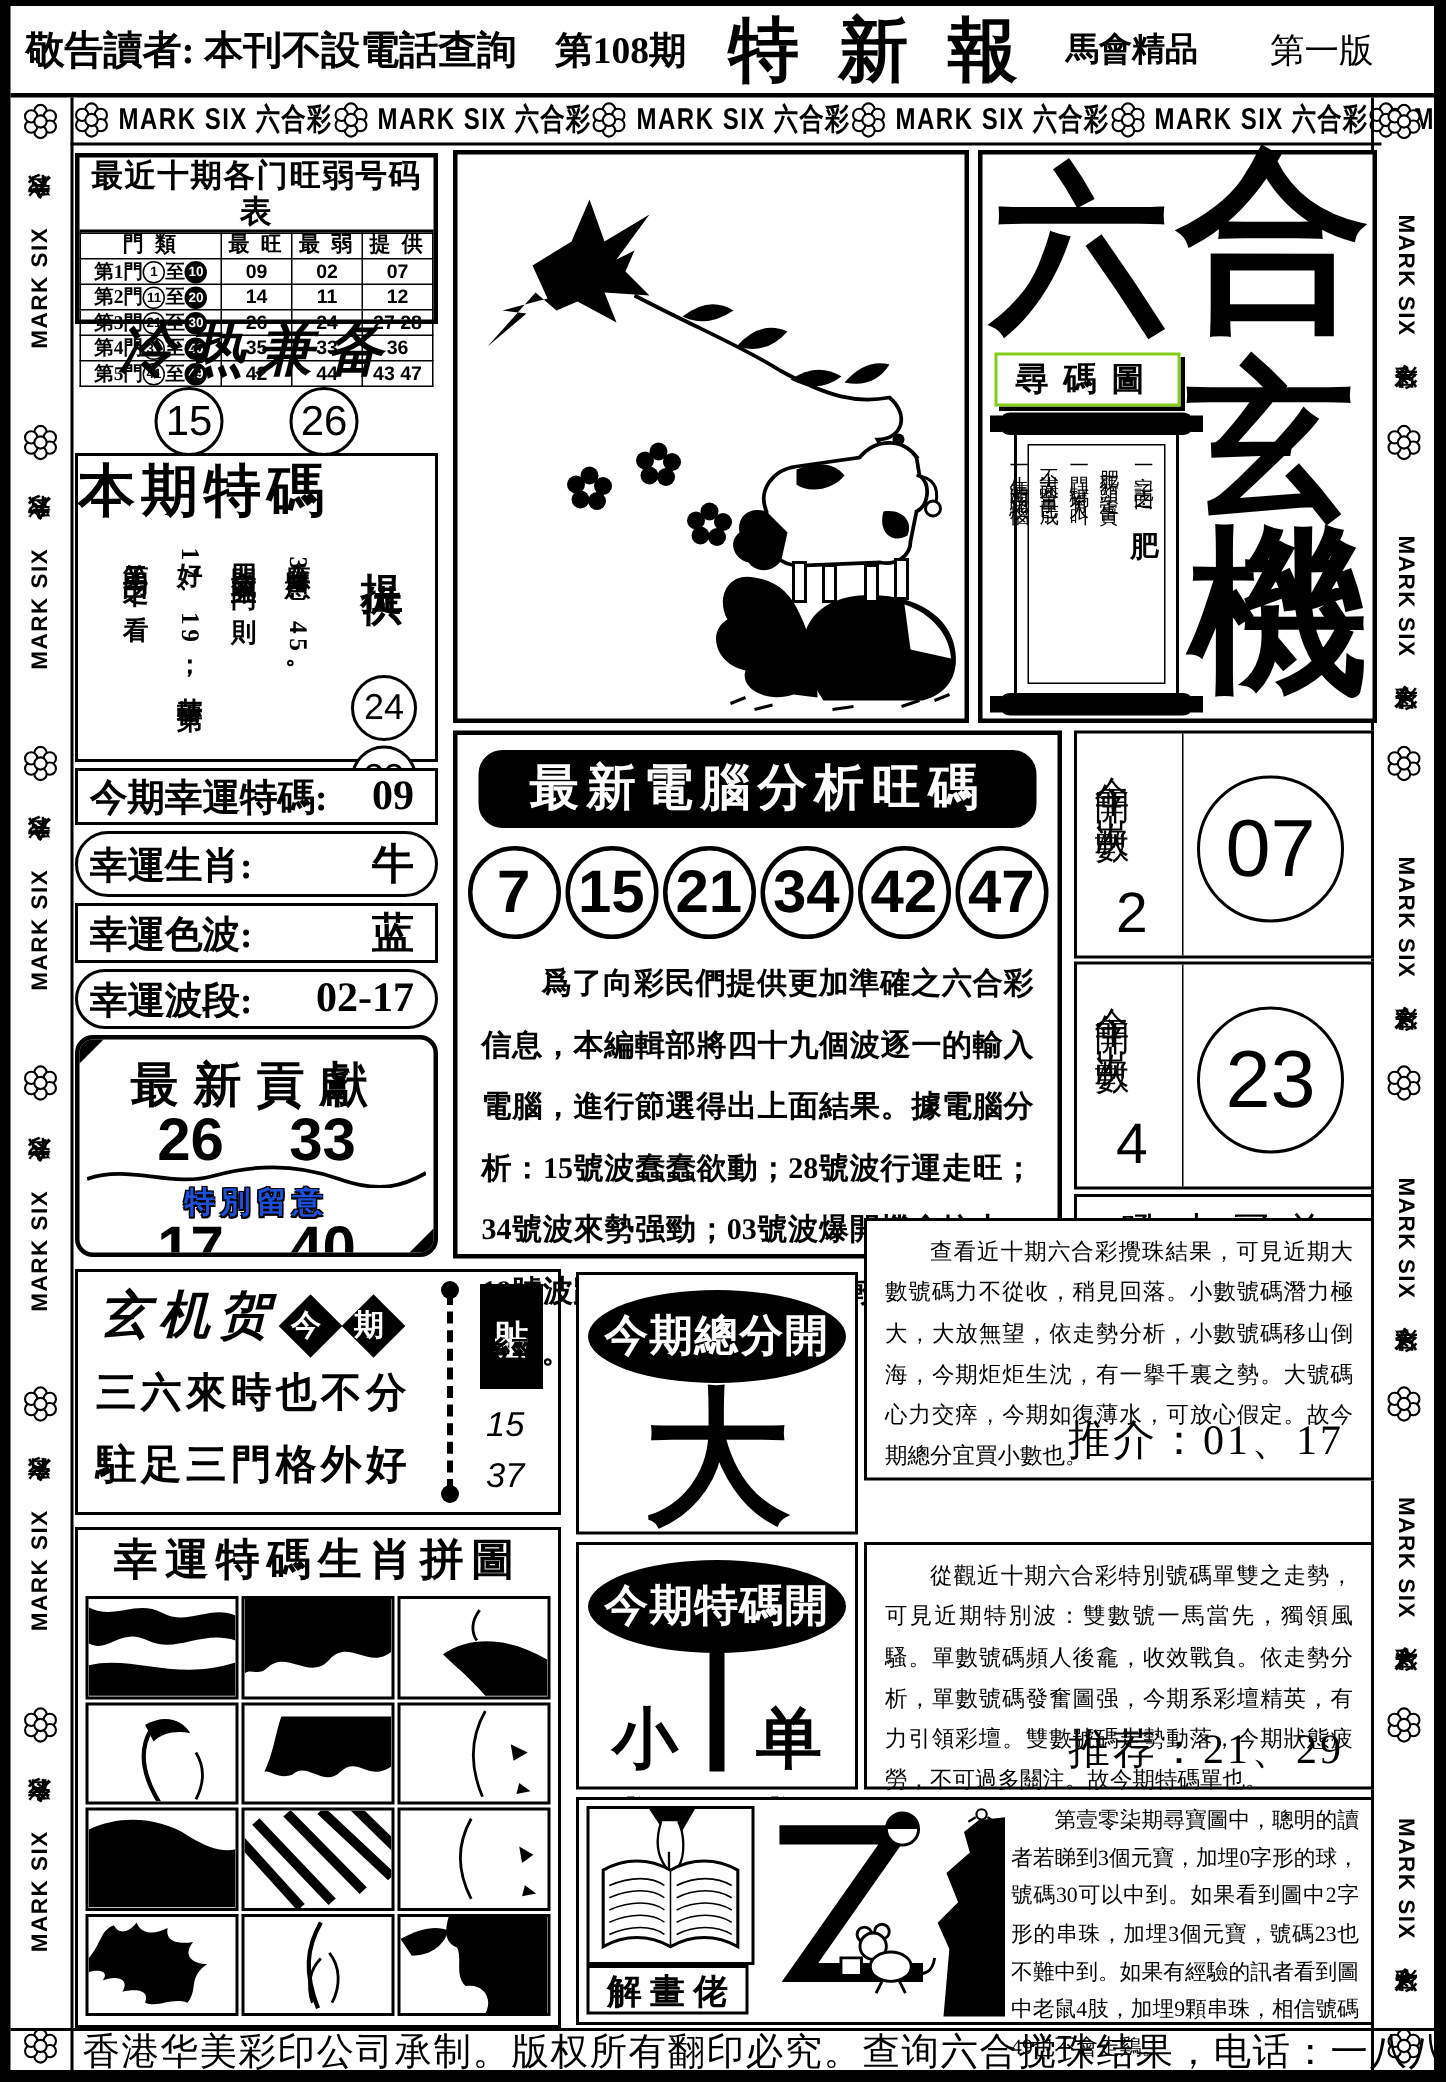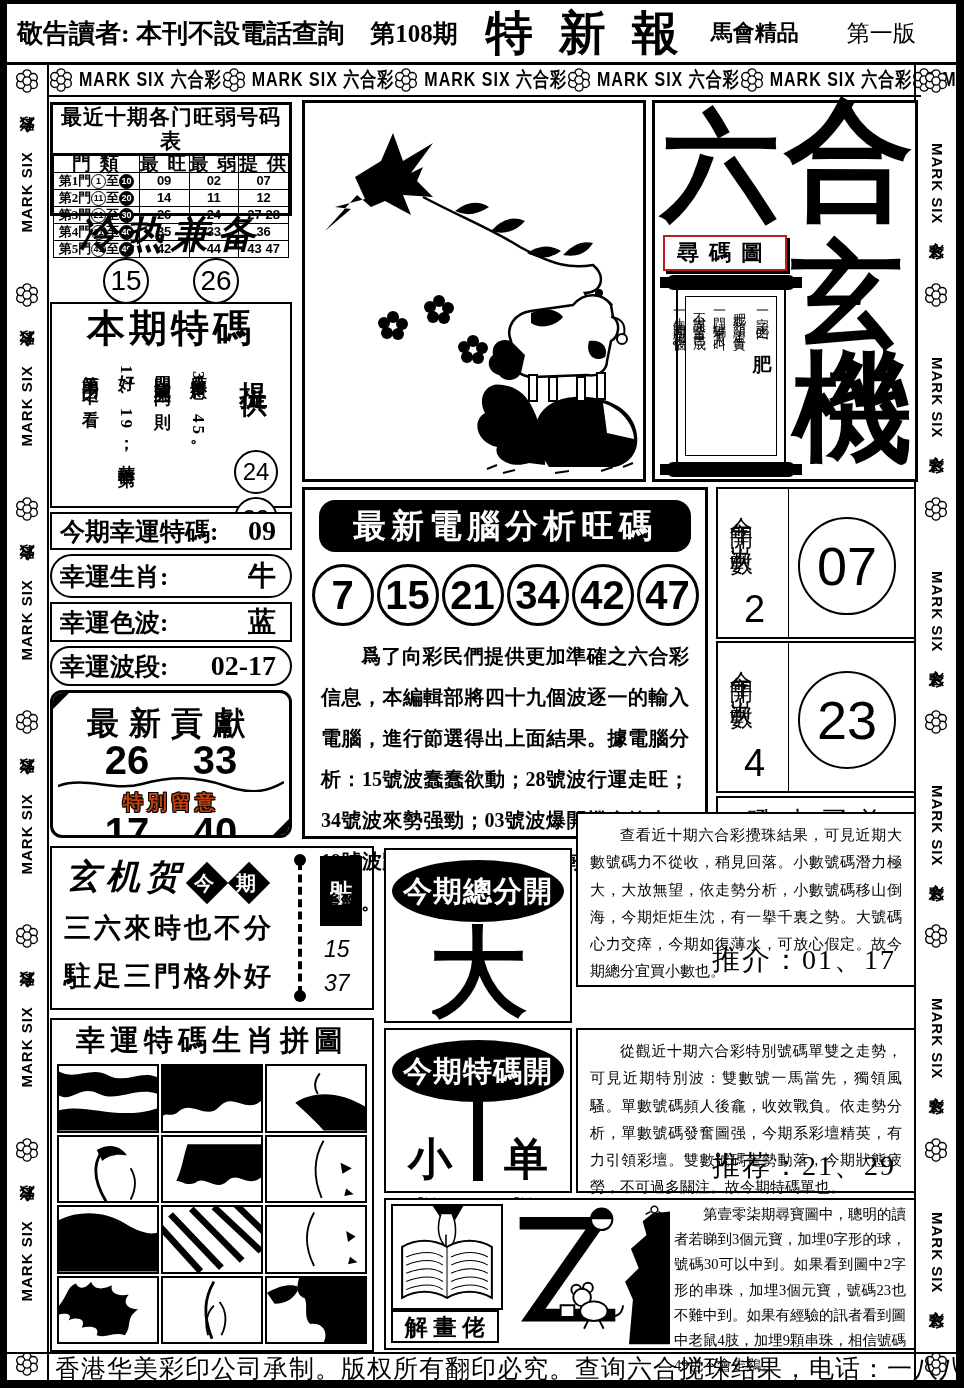--- a/index.html
+++ b/index.html
@@ -29,36 +29,36 @@
   .ms-v{writing-mode:vertical-rl;transform:rotate(180deg);font-family:"Liberation Sans","DejaVu Sans",sans-serif;
         font-size:15px;font-weight:bold;letter-spacing:1px;white-space:nowrap;}
   .strip-right .ms-v{transform:none;}
   
   .box{position:absolute;background:#fff;border:2px solid #000;box-sizing:border-box;}
   
   #hotcold{left:50px;top:102px;width:242px;height:114px;border-width:3px;}
   .hc-title{font-size:21px;font-weight:bold;text-align:center;line-height:24px;border-bottom:2px solid #000;letter-spacing:1px;}
   #hotcold table{border-collapse:collapse;width:100%;}
   #hotcold td,#hotcold th{border:1px solid #000;font-size:13px;text-align:center;padding:0;line-height:16px;white-space:nowrap;}
-  #hotcold th{font-size:19px;letter-spacing:2px;margin-left:16px;}
+  #hotcold th{font-size:14px;letter-spacing:2px;margin-left:16px;}
   .gatecell{font-weight:bold;}
   .cn{display:inline-block;width:13px;height:13px;line-height:13px;border:1px solid #000;border-radius:50%;
       font-size:9px;font-family:"Liberation Sans",sans-serif;vertical-align:1px;}
   .cn-dark{background:#000;color:#fff;border-color:#000;}
   .num{font-family:"Liberation Sans","DejaVu Sans",sans-serif;font-weight:bold;}
   
   #coldhot{left:50px;top:214px;width:242px;height:86px;text-align:center;}
   .ch-title{font-size:38px;font-weight:bold;font-style:italic;letter-spacing:8px;line-height:40px;}
   .ch-circles{display:flex;justify-content:center;gap:44px;margin-top:4px;}
   .circle{border:2px solid #000;border-radius:50%;display:flex;align-items:center;justify-content:center;
           font-family:"Liberation Sans",sans-serif;background:#fff;}
   .ch-circles .circle{width:42px;height:42px;font-size:28px;}
   
   #speccode{left:50px;top:302px;width:242px;height:206px;}
-  .sc-title{font-size:38px;font-weight:bold;text-align:center;line-height:48px;letter-spacing:4px;}
+  .sc-title{font-size:38px;font-weight:bold;text-align:left;line-height:48px;letter-spacing:4px;}
   .sc-cols{position:absolute;left:8px;top:58px;bottom:4px;right:80px;writing-mode:vertical-rl;
            font-size:17px;font-weight:bold;}
   .sc-cols div{margin-left:13px;letter-spacing:3px;}
   .sc-provide{position:absolute;right:18px;top:56px;writing-mode:vertical-rl;font-size:28px;font-weight:bold;letter-spacing:8px;}
   .sc-c1{position:absolute;right:12px;top:146px;width:40px;height:40px;font-size:24px;}
   .sc-c2{position:absolute;right:12px;top:193px;width:40px;height:40px;font-size:24px;}
   
   .lrow{left:50px;width:242px;display:flex;align-items:center;justify-content:space-between;padding:0 14px 0 8px;gap:18px;}
   .lrow .lab{font-size:25px;font-weight:bold;white-space:nowrap;}
   .lrow .val{font-size:28px;font-weight:bold;white-space:nowrap;}
@@ -68,21 +68,21 @@
   #lr3{top:646px;height:40px;border-radius:20px;}
   
   #contrib{left:50px;top:690px;width:242px;height:148px;border-width:3px;border-radius:12px;text-align:center;overflow:hidden;}
   .corner{position:absolute;width:0;height:0;}
   .c-tl{left:-1px;top:-1px;border-top:18px solid #000;border-right:18px solid transparent;}
   .c-br{right:-1px;bottom:-1px;border-bottom:18px solid #000;border-left:18px solid transparent;}
   .ct-title{font-size:32px;font-weight:bold;letter-spacing:10px;line-height:34px;margin-top:13px;}
   .ct-nums,.ct-nums2{display:flex;justify-content:space-around;padding:0 30px;font-size:40px;font-weight:bold;
            font-family:"Liberation Sans",sans-serif;line-height:40px;}
   .wavy{display:block;margin:-4px auto 0;}
-  .ct-note{font-size:20px;font-weight:bold;letter-spacing:4px;line-height:20px;color:#c2410c;
+  .ct-note{font-size:20px;font-weight:bold;letter-spacing:4px;line-height:20px;color:#1d4ed8;
            text-shadow:-1px -1px 0 #000,1px -1px 0 #000,-1px 1px 0 #000,1px 1px 0 #000,0 1px 0 #000,0 -1px 0 #000;}
   
   #mystery{left:50px;top:846px;width:324px;height:164px;}
   .my-title{position:absolute;left:14px;top:6px;font-size:34px;font-weight:bold;font-style:italic;letter-spacing:6px;}
   .diamond{display:inline-block;width:30px;height:30px;background:#000;transform:rotate(45deg);margin:0 6px;vertical-align:-2px;}
   .diamond span{display:block;width:30px;height:30px;line-height:30px;text-align:center;color:#fff;
                 transform:rotate(-45deg);font-size:20px;font-style:normal;font-weight:bold;}
   .my-line{position:absolute;left:12px;font-size:27px;font-weight:bold;letter-spacing:3px;white-space:nowrap;}
   #myl0{top:62px;} #myl1{top:110px;}
   .dashline{position:absolute;left:246px;top:14px;bottom:14px;border-left:4px dashed #000;}
@@ -103,21 +103,21 @@
   .st2{fill:none!important;stroke:#000;stroke-width:2;} .sw{fill:none!important;stroke:#000;stroke-width:7;}
   
   #drawing{left:302px;top:100px;width:344px;height:382px;border-width:3px;}
   
   #hexa{left:652px;top:100px;width:266px;height:382px;border-width:3px;}
   .hx-char{position:absolute;font-weight:bold;font-family:"Liberation Serif",serif;line-height:1;}
   #hx0{left:6px;top:6px;font-size:118px;}
   #hx1{right:2px;top:-6px;font-size:128px;}
   #hx2{right:12px;top:136px;font-size:112px;}
   #hx3{right:2px;top:246px;font-size:120px;}
-  .seal{position:absolute;left:8px;top:132px;width:120px;height:32px;border:2px solid #b91c1c;background:#fff;
+  .seal{position:absolute;left:8px;top:132px;width:120px;height:32px;border:2px solid #84cc16;background:#fff;
         box-shadow:3px 3px 0 #000;font-size:22px;font-weight:bold;letter-spacing:10px;text-align:center;line-height:32px;}
   .scroll{position:absolute;left:5px;top:172px;width:142px;height:204px;}
   .roller{position:relative;height:15px;background:#000;border-radius:8px;margin:0 6px;}
   .roller::before,.roller::after{content:"";position:absolute;top:2px;width:8px;height:11px;background:#000;}
   .roller::before{left:-6px;} .roller::after{right:-6px;}
   .paper{margin:0 16px;height:172px;border-left:2px solid #000;border-right:2px solid #000;background:#fff;position:relative;}
   .paper-in{position:absolute;left:7px;right:7px;top:6px;bottom:6px;border:1px solid #000;
             writing-mode:vertical-rl;font-size:13px;line-height:1;padding:6px 4px;}
   .paper-in div{margin-left:7px;letter-spacing:4px;}
   .sbig{font-size:19px;font-weight:bold;letter-spacing:0;}

